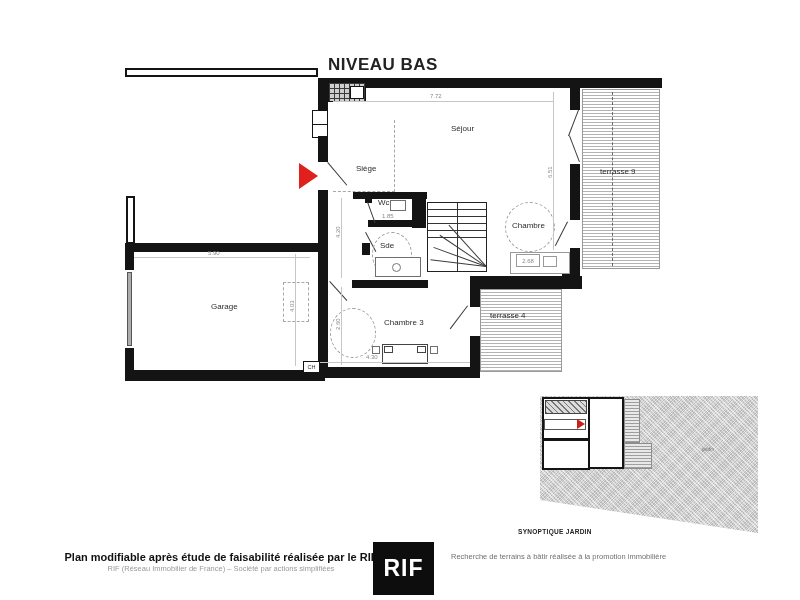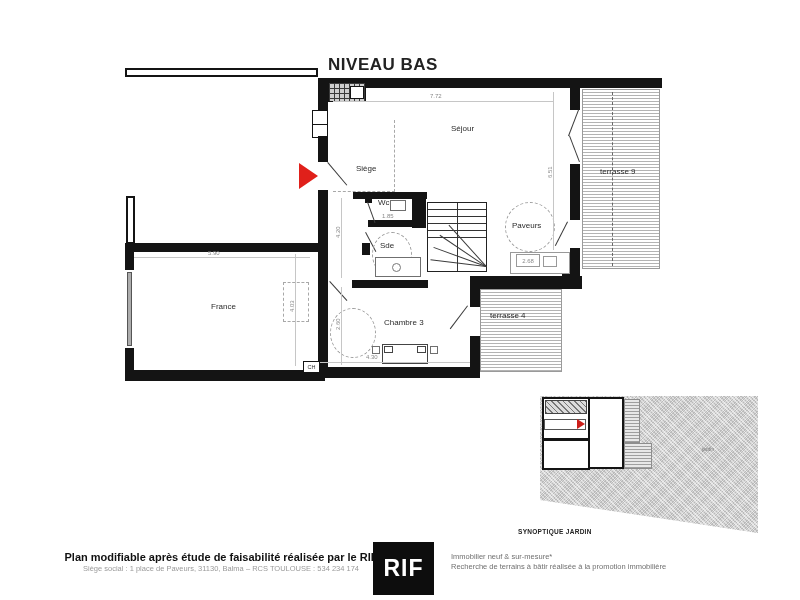--- a/index.html
+++ b/index.html
@@ -143,22 +143,22 @@
     <div class="dm" style="left:382px;top:213px;">1.85</div>
     <div class="dlm" style="left:341px;top:287px;width:1px;height:78px;"></div>
     <div class="dmv" style="left:335px;top:330px;">2.60</div>
     <div class="dlm" style="left:320px;top:362px;width:150px;height:1px;"></div>
     <div class="dm" style="left:366px;top:354px;">4.30</div>
 
     <div class="lb" style="left:451px;top:124px;">Séjour</div>
     <div class="lb" style="left:356px;top:164px;">Siège</div>
     <div class="lb" style="left:378px;top:198px;">Wc</div>
     <div class="lb" style="left:380px;top:241px;">Sde</div>
-    <div class="lb" style="left:512px;top:221px;">Paveurs</div>
-    <div class="lb" style="left:211px;top:302px;">France</div>
+    <div class="lb" style="left:512px;top:221px;">Chambre</div>
+    <div class="lb" style="left:211px;top:302px;">Garage</div>
     <div class="lb" style="left:384px;top:318px;">Chambre 3</div>
     <div class="lb" style="left:600px;top:167px;">terrasse 9</div>
     <div class="lb" style="left:490px;top:311px;">terrasse 4</div>
   </div>
 
   <div>
     <div class="abs speckle" style="left:540px;top:396px;width:218px;height:137px;clip-path:polygon(0 0,100% 0,100% 100%,0 76%);"></div>
     <div class="abs" style="left:542px;top:397px;width:48px;height:73px;background:#fff;border:2px solid #141414;box-sizing:border-box;"></div>
     <div class="abs" style="left:588px;top:397px;width:36px;height:72px;background:#fff;border:2px solid #141414;box-sizing:border-box;"></div>
     <div class="diaghatch" style="left:545px;top:400px;width:42px;height:14px;"></div>
@@ -167,24 +167,23 @@
     <div class="tri" style="left:577px;top:419px;border-top:5px solid transparent;border-bottom:5px solid transparent;border-left:8px solid #cc1f1a;"></div>
     <div class="stripes" style="left:624px;top:399px;width:16px;height:44px;"></div>
     <div class="stripes" style="left:624px;top:443px;width:28px;height:26px;"></div>
     <div class="abs" style="left:702px;top:446px;font-size:5px;color:#7d7d7d;">jardin</div>
     <div id="inset-caption">SYNOPTIQUE JARDIN</div>
   </div>
 
   <div>
     <div id="footer-left">
       <div class="bold">Plan modifiable après étude de faisabilité réalisée par le RIF</div>
-      <div class="gray">Siège social : 1 place de Paveurs, 31130, Balma – RCS TOULOUSE : 534 234 174</div>
+      <div class="gray">RIF (Réseau Immobilier de France) – Société par actions simplifiées</div>
     </div>
     <div id="rif-logo">
       <span>RIF</span>
     </div>
     <div id="footer-right">
-      <div>Immobilier neuf &amp; sur-mesure*</div>
       <div>Recherche de terrains à bâtir réalisée à la promotion immobilière</div>
     </div>
   </div>
 
 </div>
 
 </body></html>

